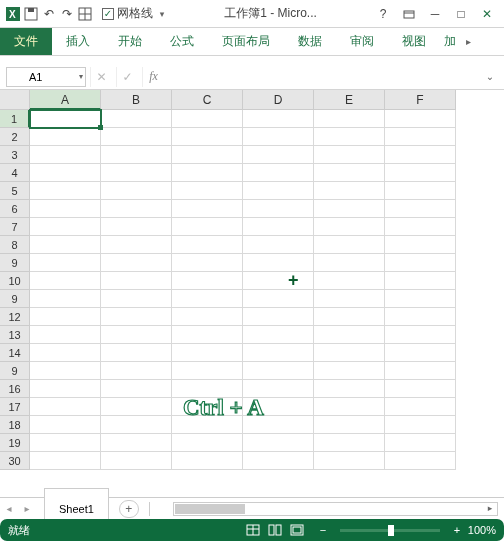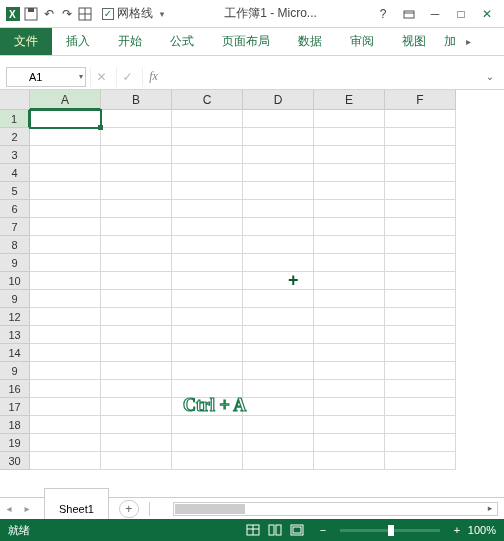--- a/index.html
+++ b/index.html
@@ -39,35 +39,35 @@
 .rowh { width: 30px; background: #e6e6e6; border-right: 1px solid #ccc; border-bottom: 1px solid #ccc; text-align: center; line-height: 18px; color: #333; font-size: 11px; }
 .rowh.sel { background: #d3e5d3; border-right: 2px solid #217346; }
 .cell { width: 71px; height: 18px; border-right: 1px solid #d9d9d9; border-bottom: 1px solid #d9d9d9; }
 .cell.active { outline: 2px solid #217346; outline-offset: -1px; position: relative; }
 .cell.active::after { content: ""; position: absolute; right: -3px; bottom: -3px; width: 5px; height: 5px; background: #217346; }
 
 
 .plus-cursor { position: absolute; left: 288px; top: 270px; font-size: 18px; font-weight: bold; color: #0a5c2e; pointer-events: none; }
 
 
-.watermark { position: absolute; left: 183px; top: 395px; font-size: 18px; font-weight: bold; color: #fff; -webkit-text-stroke: 1.2px #1a7a4a; font-family: "Times New Roman", serif; pointer-events: none; }
+.watermark { position: absolute; left: 183px; top: 395px; font-size: 23px; font-weight: bold; color: #fff; -webkit-text-stroke: 1.2px #1a7a4a; font-family: "Times New Roman", serif; pointer-events: none; }
 
 
 .sheetbar { position: absolute; bottom: 22px; left: 0; right: 0; height: 22px; background: #fff; border-top: 1px solid #ccc; display: flex; align-items: center; }
 .sheetbar .nav { width: 18px; text-align: center; color: #999; font-size: 10px; }
 .sheetbar .tab { padding: 14px 14px; border: 1px solid #ccc; border-bottom: none; background: #fff; margin-left: 8px; font-size: 11px; }
 .sheetbar .plus { width: 20px; height: 18px; border: 1px solid #ccc; border-radius: 9px; text-align: center; line-height: 16px; margin-left: 10px; color: #666; font-size: 12px; }
 .sheetbar .vscroll { flex: 1; margin: 0 6px 0 18px; height: 14px; border: 1px solid #ccc; position: relative; }
 .sheetbar .vscroll .thumb { position: absolute; left: 1px; top: 1px; width: 70px; height: 10px; background: #ccc; }
 .sheetbar .vscroll .ar { position: absolute; top: 0; width: 14px; height: 12px; text-align: center; font-size: 9px; color: #666; }
 .sheetbar .vscroll .ar.l { left: -2px; }
 .sheetbar .vscroll .ar.r { right: 0; }
 
 
-.status { position: absolute; bottom: 0; left: 0; right: 0; height: 22px; background: #0e6b3d; color: #fff; display: flex; align-items: center; padding: 0 8px; font-size: 11px; }
+.status { position: absolute; bottom: 0; left: 0; right: 0; height: 22px; background: #0e6b3d; color: #fff; display: flex; align-items: center; padding: 0 8px; font-size: 11px; border-radius: 7px; }
 .status .spacer { flex: 1; }
 .status .vbtn { width: 22px; text-align: center; }
 .status .slider { width: 100px; height: 3px; background: #3a8a5f; margin: 0 6px; position: relative; }
 .status .slider .knob { position: absolute; left: 48px; top: -4px; width: 6px; height: 11px; background: #fff; }
 .status .zoom { margin-left: 0; }
 
 svg { display: block; }
 </style>
 </head>
 <body>

